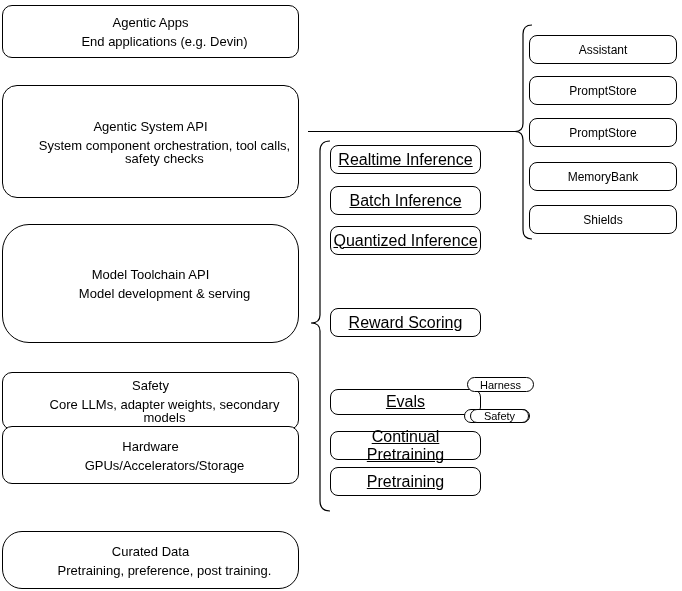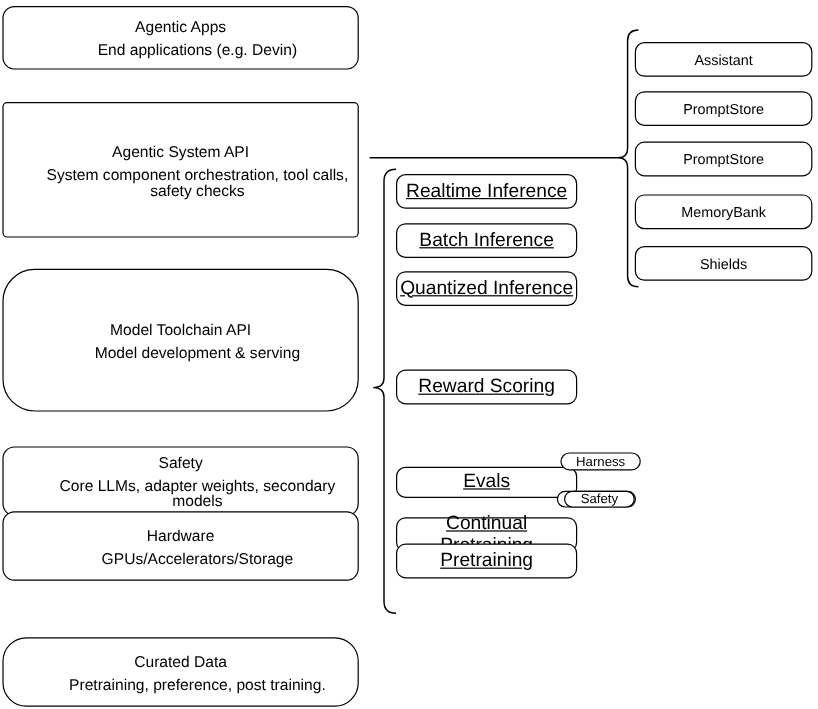--- a/index.html
+++ b/index.html
@@ -73,21 +73,21 @@
     <path d="M 330 141 Q 320 141 320 151 L 320 315 Q 320 323 311 323 Q 320 323 320 331 L 320 501 Q 320 511 330 511" fill="none" stroke="#000000" stroke-width="1.2"></path>
     <path d="M 532 25 Q 523 25 523 34 L 523 123.5 Q 523 131.5 515 131.5 Q 523 131.5 523 140 L 523 230 Q 523 239 532 239" fill="none" stroke="#000000" stroke-width="1.2"></path>
     <line x1="308" y1="131.5" x2="515" y2="131.5" stroke="#000000" stroke-width="1.2"></line>
   </svg>
 
   <div class="node layer" style="top:5px;height:53px;border-radius:10px">
     <div class="title">Agentic Apps</div>
     <div class="subtitle">End applications (e.g. Devin)</div>
   </div>
 
-  <div class="node layer" style="top:85px;height:113px;border-radius:4px">
+  <div class="node layer" style="top:85px;height:113px;border-radius:15px">
     <div class="title">Agentic System API</div>
     <div class="subtitle">System component orchestration, tool calls, safety checks</div>
   </div>
 
   <div class="node layer" style="top:224px;height:119px;border-radius:27px">
     <div class="title">Model Toolchain API</div>
     <div class="subtitle">Model development &amp; serving</div>
   </div>
 
   <div class="node layer" style="top:372px;height:58px;border-radius:10px">
@@ -104,21 +104,21 @@
     <div class="title">Curated Data</div>
     <div class="subtitle">Pretraining, preference, post training.</div>
   </div>
 
   <div class="node svc" style="top:145px">Realtime Inference</div>
   <div class="node svc" style="top:186px">Batch Inference</div>
   <div class="node svc" style="top:226px">Quantized Inference</div>
   <div class="node svc" style="top:308px">Reward Scoring</div>
   <div class="node svc" style="top:389px;height:26px">Evals</div>
   <div class="node svc" style="top:431px">Continual Pretraining</div>
-  <div class="node svc" style="top:453px">Pretraining</div>
+  <div class="node svc" style="top:467px">Pretraining</div>
 
   <div class="pill" style="left:467px;top:377px;width:67px;height:15px">Harness</div>
   <div class="pill" style="left:464px;top:409px;width:66px;height:14px">EvalData</div>
   <div class="pill" style="left:470px;top:409px;width:59px;height:14px">Safety</div>
 
   <div class="node comp" style="top:35px">Assistant</div>
   <div class="node comp" style="top:76px">PromptStore</div>
   <div class="node comp" style="top:118px">PromptStore</div>
   <div class="node comp" style="top:162px">MemoryBank</div>
   <div class="node comp" style="top:205px">Shields</div>

